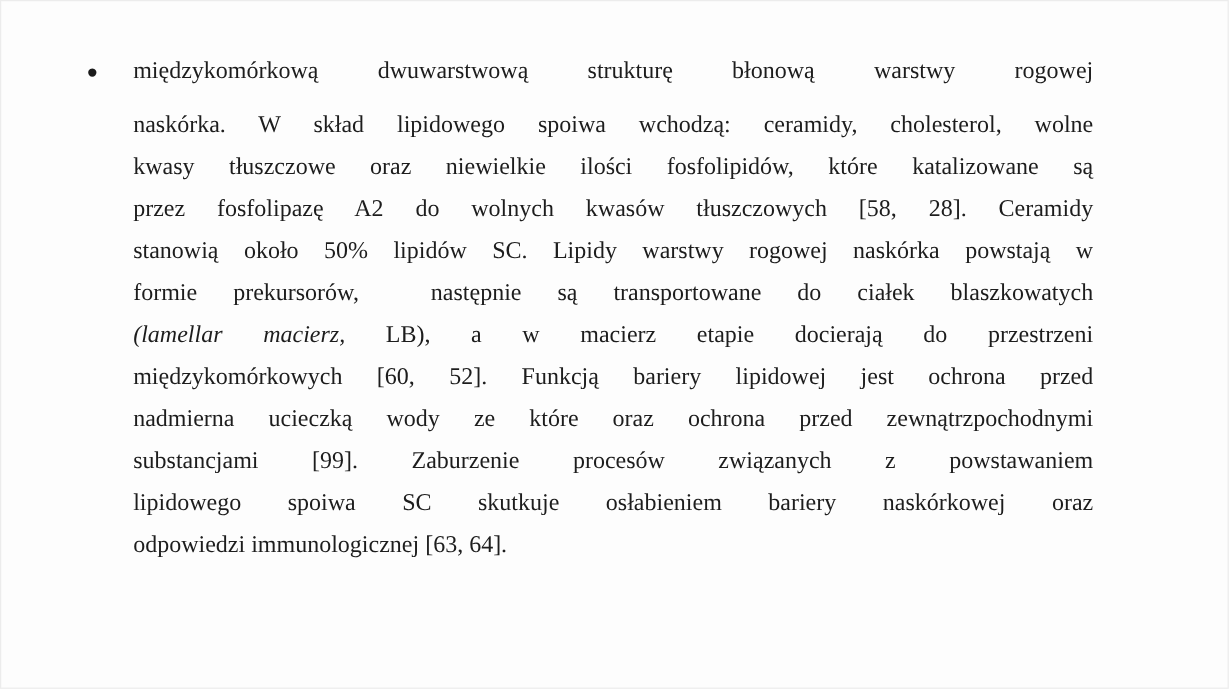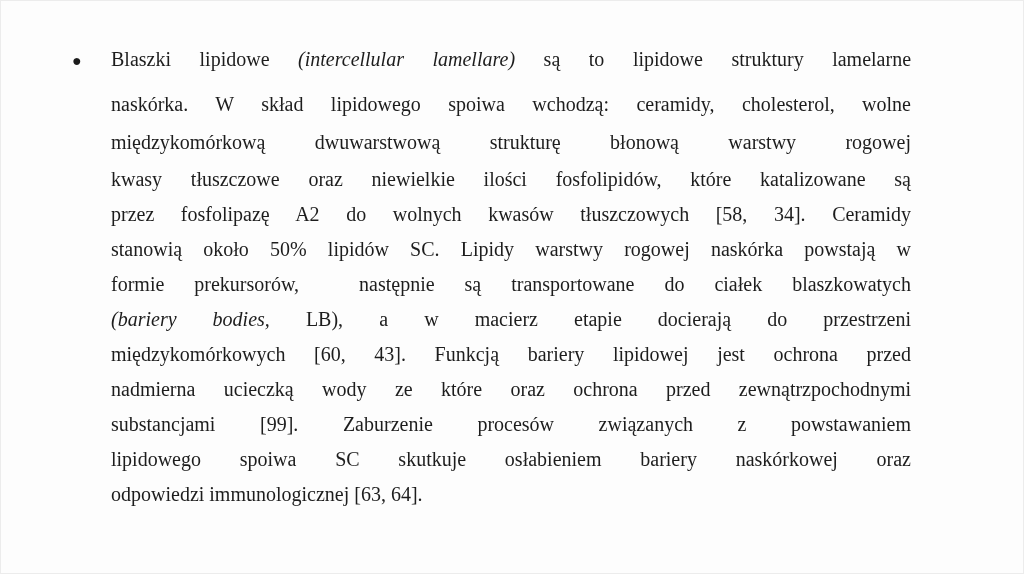--- a/index.html
+++ b/index.html
@@ -51,27 +51,26 @@
     -moz-text-align-last: left;
   }
   .it { font-style: italic; }
 </style>
 </head>
 <body>
 
 <div class="page">
   <span class="bullet">●</span>
   <div class="text-block" id="lines">
-      <div class="line ga"><span>Blaszki lipidowe </span><span class="it">(intercellular lamellare)</span><span> są to lipidowe struktury lamelarne</span></div>
+      <div class="line ga"><span>międzykomórkową dwuwarstwową strukturę błonową warstwy rogowej</span></div>
       <div class="line gb gap-before"><span>naskórka. W skład lipidowego spoiwa wchodzą: ceramidy, cholesterol, wolne</span></div>
-      <div class="line ga"><span>międzykomórkową dwuwarstwową strukturę błonową warstwy rogowej</span></div>
       <div class="line gb"><span>kwasy tłuszczowe oraz niewielkie ilości fosfolipidów, które katalizowane są</span></div>
-      <div class="line gb"><span>przez fosfolipazę A2 do wolnych kwasów tłuszczowych [58, 34]. Ceramidy</span></div>
+      <div class="line gb"><span>przez fosfolipazę A2 do wolnych kwasów tłuszczowych [58, 28]. Ceramidy</span></div>
       <div class="line gb"><span>stanowią około 50% lipidów SC. Lipidy warstwy rogowej naskórka powstają w</span></div>
       <div class="line gb"><span>formie prekursorów,&nbsp; następnie są transportowane do ciałek blaszkowatych</span></div>
-      <div class="line gb"><span class="it">(bariery bodies,</span><span> LB), a w macierz etapie docierają do przestrzeni</span></div>
-      <div class="line gb"><span>międzykomórkowych [60, 43]. Funkcją bariery lipidowej jest ochrona przed</span></div>
+      <div class="line gb"><span class="it">(lamellar macierz,</span><span> LB), a w macierz etapie docierają do przestrzeni</span></div>
+      <div class="line gb"><span>międzykomórkowych [60, 52]. Funkcją bariery lipidowej jest ochrona przed</span></div>
       <div class="line gb"><span>nadmierna ucieczką wody ze które oraz ochrona przed zewnątrzpochodnymi</span></div>
       <div class="line gb"><span>substancjami [99]. Zaburzenie procesów związanych z powstawaniem</span></div>
       <div class="line gb"><span>lipidowego spoiwa SC skutkuje osłabieniem bariery naskórkowej oraz</span></div>
       <div class="line gb last"><span>odpowiedzi immunologicznej [63, 64].</span></div>
     </div>
 </div>
 
 </body></html>

